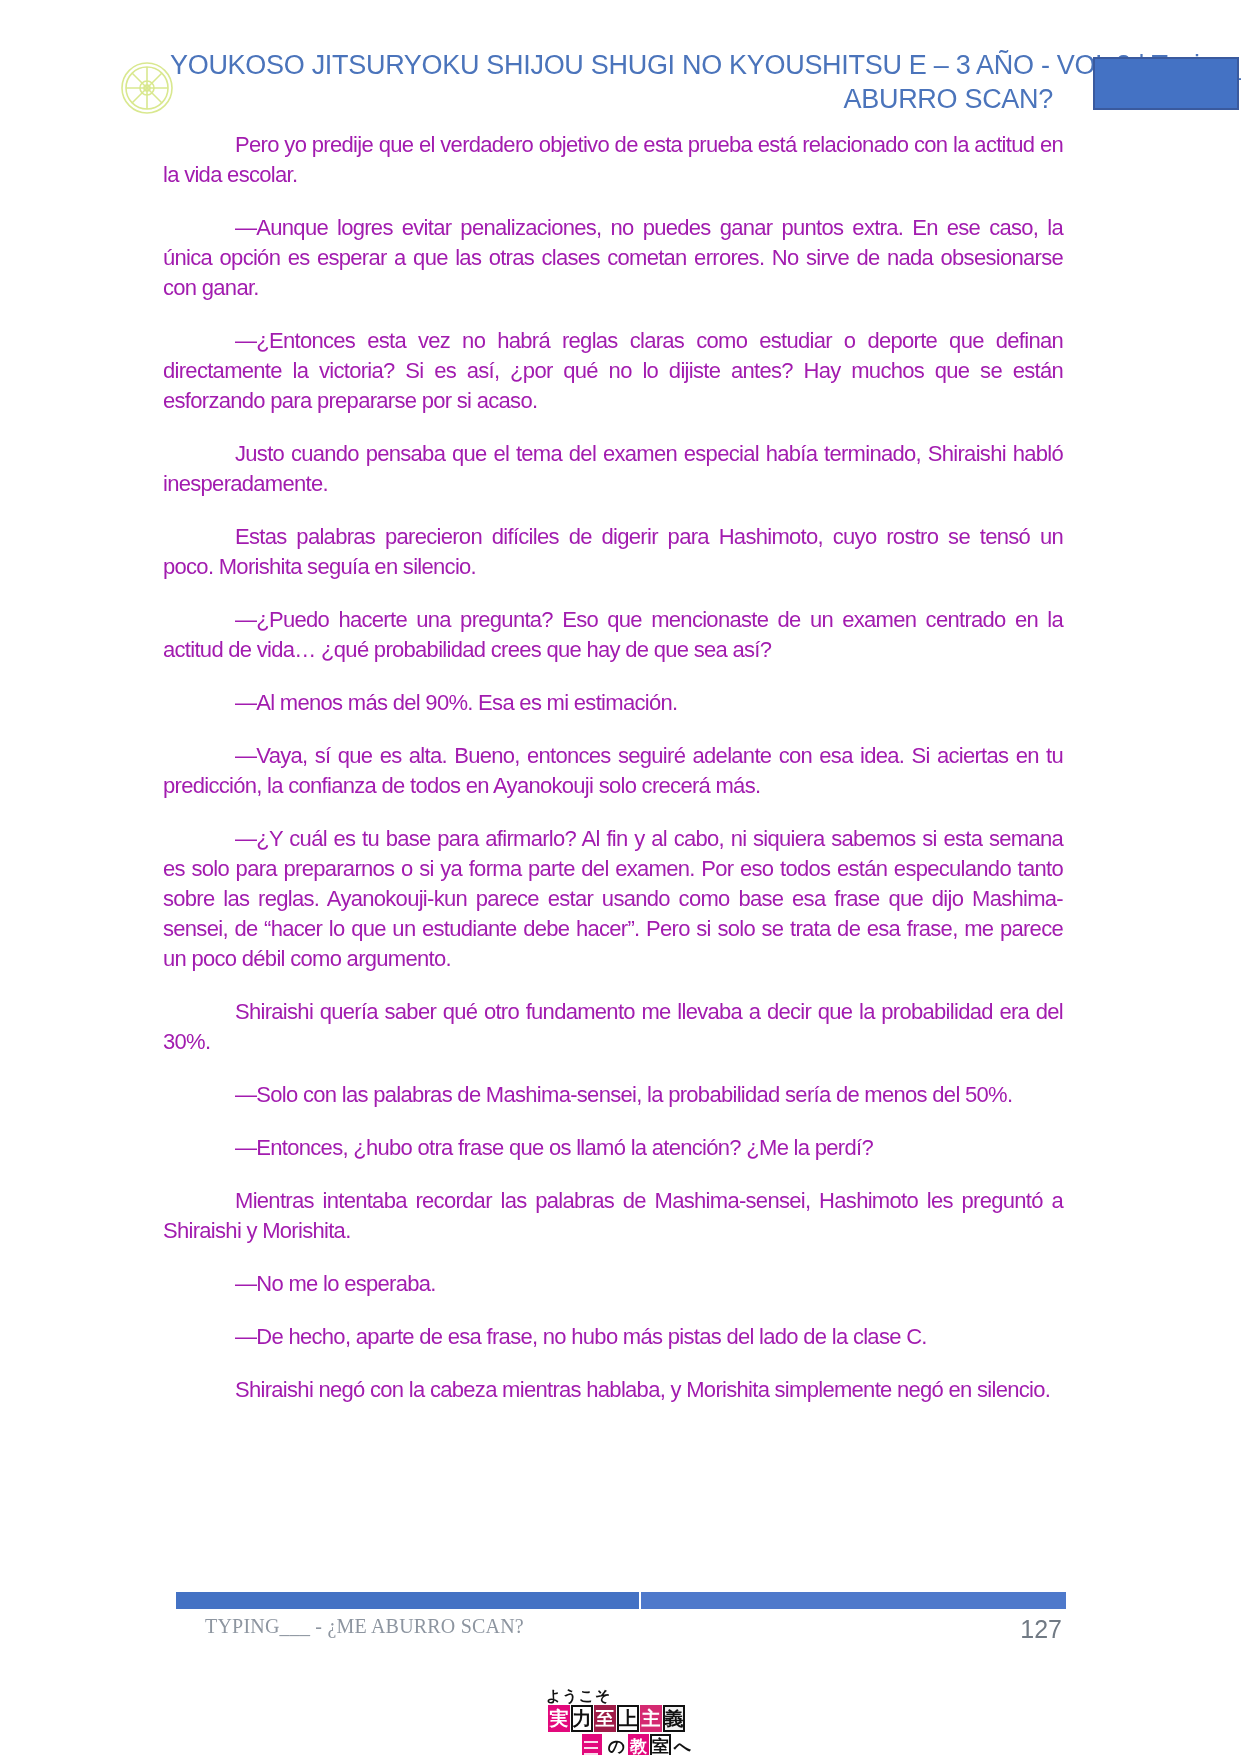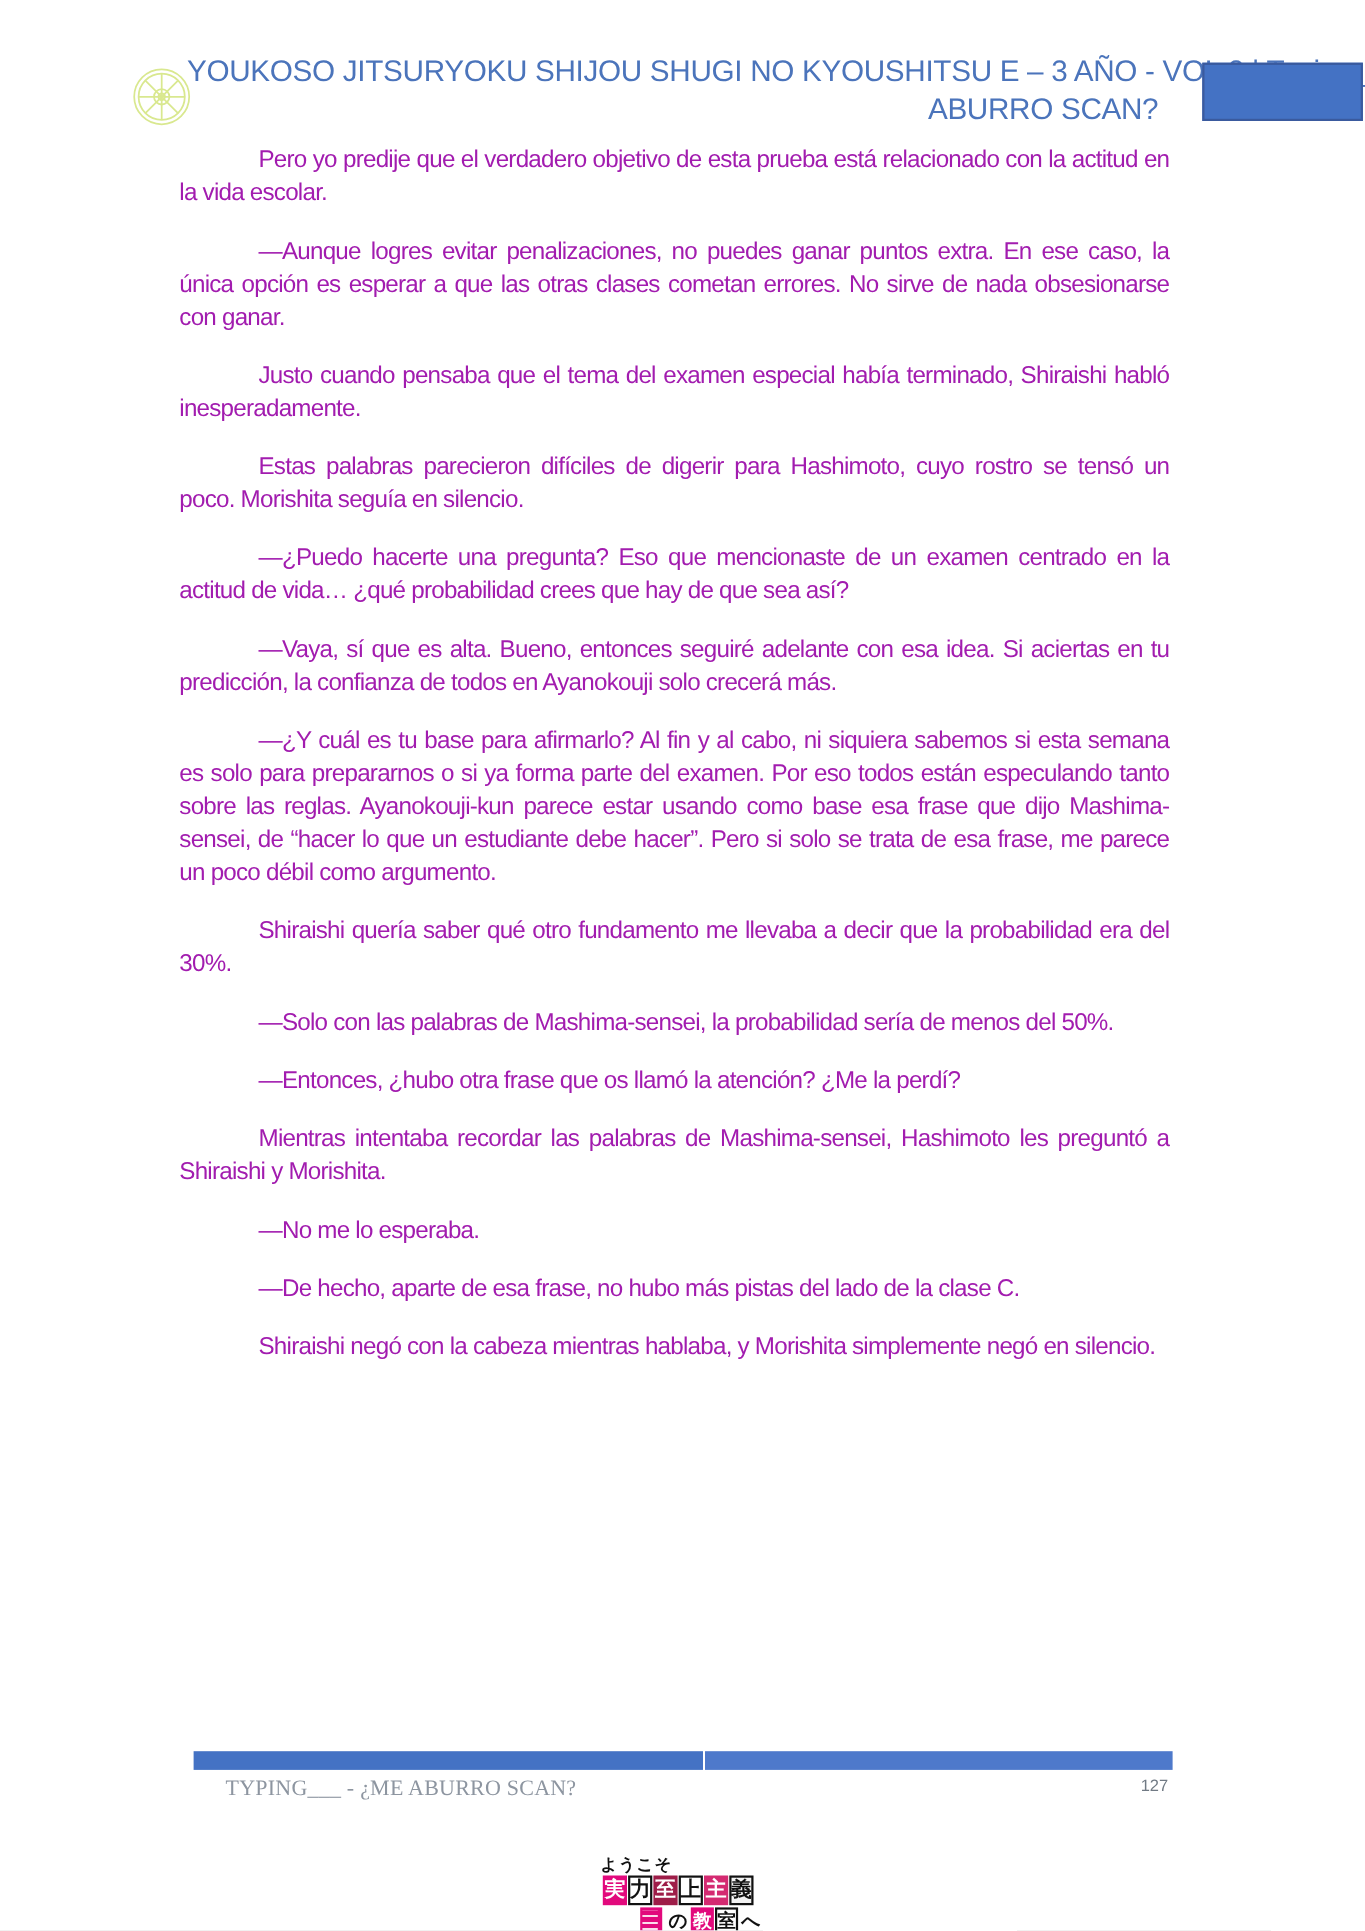--- a/index.html
+++ b/index.html
@@ -43,21 +43,21 @@
       var(--accent-blue,#4472c4) 0 52%,
       rgba(255,255,255,.45) 52% calc(52% + 2px),
       #4e79cb calc(52% + 2px) 100%);
   }
   .footer-left{
     position:absolute;left:205px;top:1615px;
     color:#8d95a0;font-size:20px;letter-spacing:0.2px;white-space:nowrap;font-family:Liberation Serif, serif;
   }
   .footer-page{
     position:absolute;right:179px;top:1615px;
-    color:#717a84;font-size:15px;
+    color:#717a84;font-size:25px;
   }
   
   .cote-logo{position:absolute;left:538px;top:1688px;width:175px;height:75px;font-weight:bold;}
   .cote-kana-top{
     position:absolute;left:8px;top:0px;
     color:#111;font-size:15px;letter-spacing:1px;line-height:15px;
   }
   .cote-row1{position:absolute;left:10px;top:17px;display:flex;gap:1px;}
   .cote-row2{position:absolute;left:68px;top:46px;display:flex;gap:1px;}
   .cote-block{
@@ -95,23 +95,25 @@
   <div class="header-title">
     <div>YOUKOSO JITSURYOKU SHIJOU SHUGI NO KYOUSHITSU E – 3 AÑO - VOL 2 | Typing___ - ¿ME</div>
     <div>ABURRO SCAN?</div>
   </div>
 
   <div class="header-shape"></div>
 
   <main class="body-text">
       <p>Pero yo predije que el verdadero objetivo de esta prueba está relacionado con la actitud en la vida escolar.</p>
       <p>—Aunque logres evitar penalizaciones, no puedes ganar puntos extra. En ese caso, la única opción es esperar a que las otras clases cometan errores. No sirve de nada obsesionarse con ganar.</p>
+      <p>—¿Entonces esta vez no habrá reglas claras como estudiar o deporte que definan directamente la victoria? Si es así, ¿por qué no lo dijiste antes? Hay muchos que se están esforzando para prepararse por si acaso.</p>
       <p>Justo cuando pensaba que el tema del examen especial había terminado, Shiraishi habló inesperadamente.</p>
       <p>Estas palabras parecieron difíciles de digerir para Hashimoto, cuyo rostro se tensó un poco. Morishita seguía en silencio.</p>
       <p>—¿Puedo hacerte una pregunta? Eso que mencionaste de un examen centrado en la actitud de vida… ¿qué probabilidad crees que hay de que sea así?</p>
+      <p>—Al menos más del 90%. Esa es mi estimación.</p>
       <p>—Vaya, sí que es alta. Bueno, entonces seguiré adelante con esa idea. Si aciertas en tu predicción, la confianza de todos en Ayanokouji solo crecerá más.</p>
       <p>—¿Y cuál es tu base para afirmarlo? Al fin y al cabo, ni siquiera sabemos si esta semana es solo para prepararnos o si ya forma parte del examen. Por eso todos están especulando tanto sobre las reglas. Ayanokouji-kun parece estar usando como base esa frase que dijo Mashima-sensei, de “hacer lo que un estudiante debe hacer”. Pero si solo se trata de esa frase, me parece un poco débil como argumento.</p>
       <p>Shiraishi quería saber qué otro fundamento me llevaba a decir que la probabilidad era del 30%.</p>
       <p>—Solo con las palabras de Mashima-sensei, la probabilidad sería de menos del 50%.</p>
       <p>—Entonces, ¿hubo otra frase que os llamó la atención? ¿Me la perdí?</p>
       <p>Mientras intentaba recordar las palabras de Mashima-sensei, Hashimoto les preguntó a Shiraishi y Morishita.</p>
       <p>—No me lo esperaba.</p>
       <p>—De hecho, aparte de esa frase, no hubo más pistas del lado de la clase C.</p>
       <p>Shiraishi negó con la cabeza mientras hablaba, y Morishita simplemente negó en silencio.</p>
     </main>

